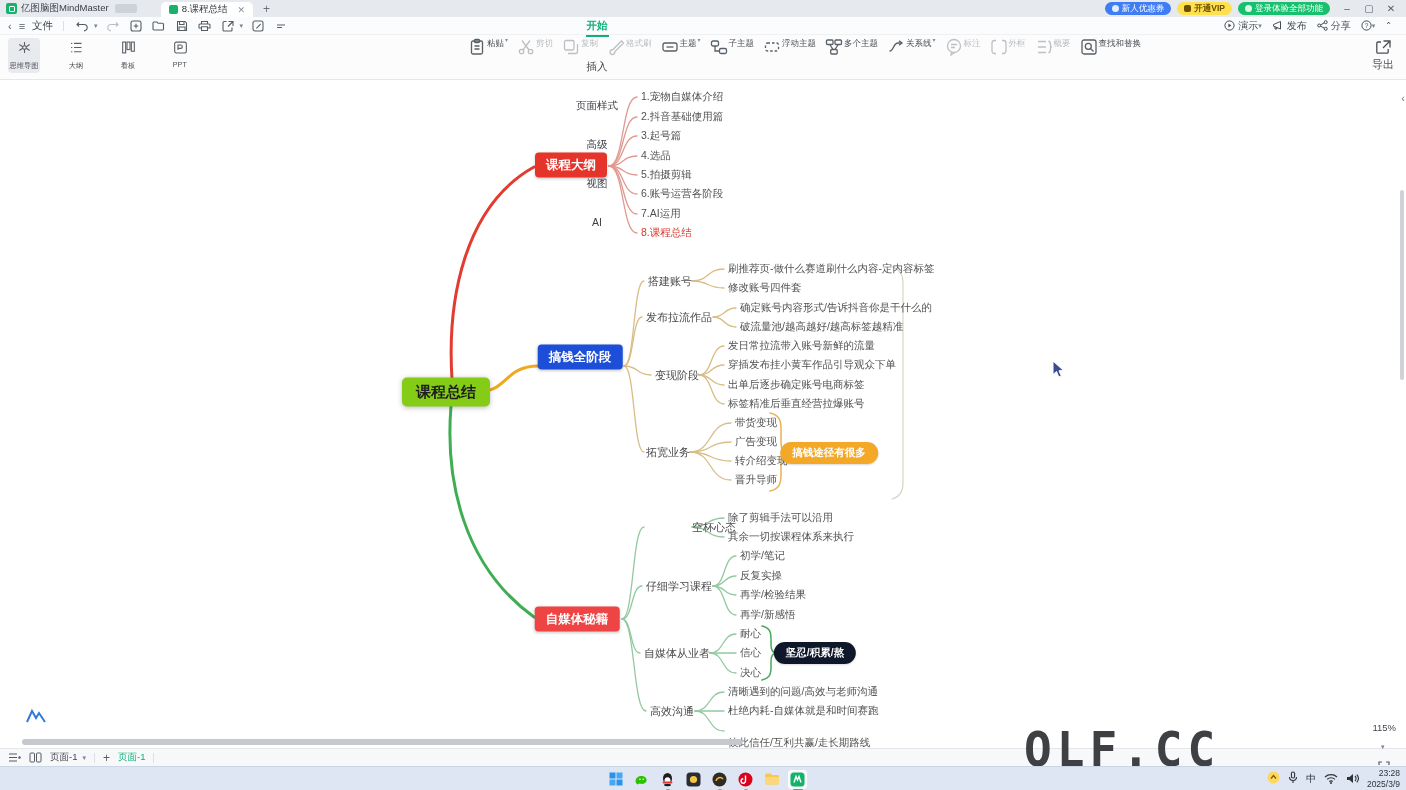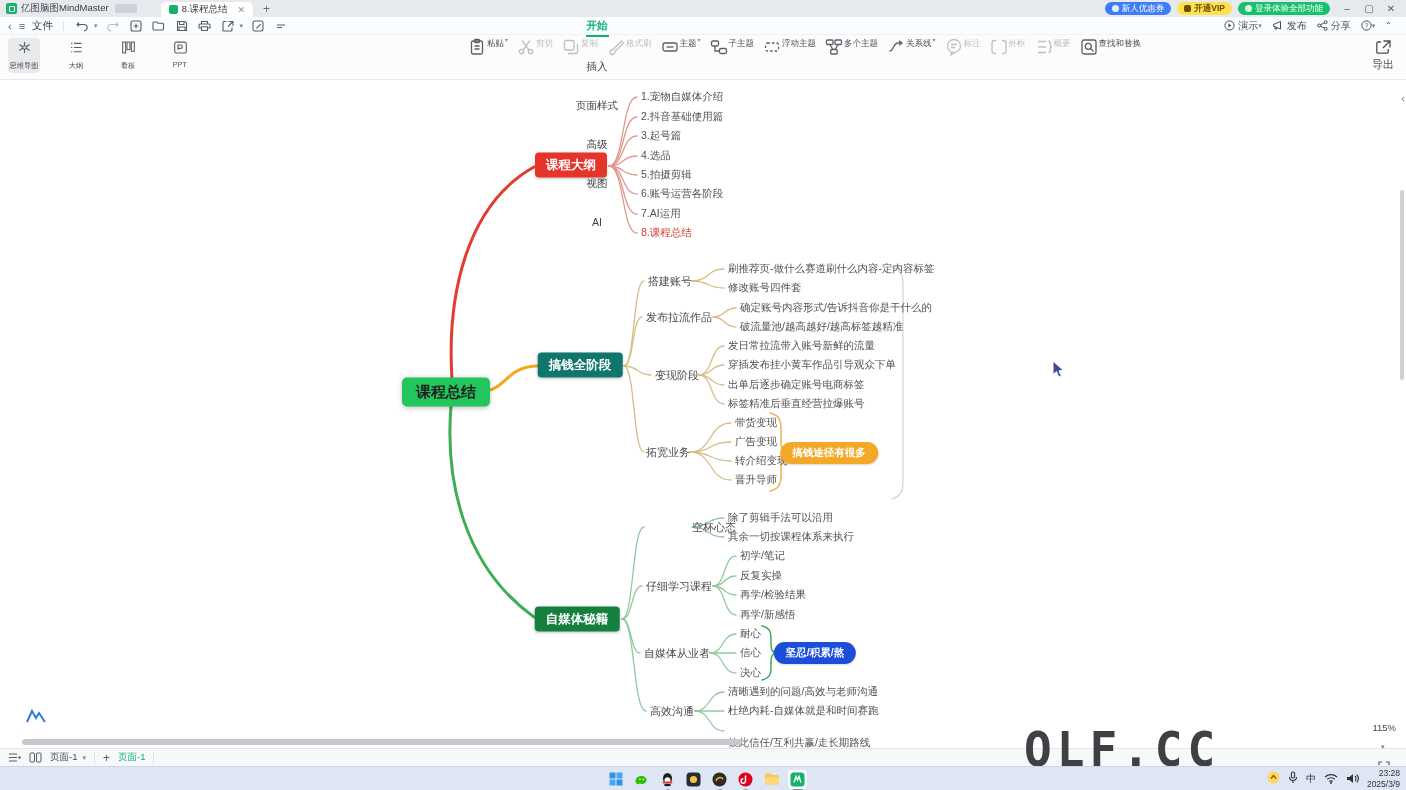--- a/index.html
+++ b/index.html
@@ -55,21 +55,21 @@
   .tool .lbl { font-size:8.5px; color:#4a4f55; white-space:nowrap; }
   .tool.disabled { opacity:.38; }
   .tool .tcaret { font-size:6px; color:#8b9198; line-height:4px; }
   .rb-export { position:absolute; right:12px; top:4px; display:flex; flex-direction:column; align-items:center; gap:1px; }
   .rb-export .lbl { font-size:11px; color:#4a4f55; }
 
   
   .canvas { position:absolute; top:80px; left:0; right:0; bottom:42px; background:#fff; overflow:hidden; z-index:1; }
   #mm { position:absolute; top:-80px; left:0; width:1406px; height:790px; }
   #mm-svg { position:absolute; top:0; left:0; }
-  .mm-central { position:absolute; transform:translate(-50%,-50%); background:#22c55e; font-weight:bold; font-size:15px; color:#1e1e1e; padding:5px 14px; border-radius:5px; box-shadow:0 1px 5px rgba(0,0,0,.25); white-space:nowrap; }
+  .mm-central { position:absolute; transform:translate(-50%,-50%); background:#84cc16; font-weight:bold; font-size:15px; color:#1e1e1e; padding:5px 14px; border-radius:5px; box-shadow:0 1px 5px rgba(0,0,0,.25); white-space:nowrap; }
   .mm-branch { position:absolute; transform:translate(-50%,-50%); color:#fff; font-weight:bold; font-size:12.5px; padding:4px 11px; border-radius:4px; box-shadow:0 1px 3px rgba(0,0,0,.2); white-space:nowrap; }
   .mm-label { position:absolute; transform:translateY(-50%); font-size:11px; color:#4a4a4a; white-space:nowrap; }
   .mm-leaf { position:absolute; transform:translateY(-50%); font-size:10.5px; color:#525252; white-space:nowrap; }
   .mm-pill { position:absolute; transform:translate(-50%,-50%); color:#fff; font-size:10.5px; font-weight:bold; padding:4px 12px; border-radius:13px; white-space:nowrap; box-shadow:0 1px 2px rgba(0,0,0,.15); }
   .vscroll { position:absolute; right:2px; top:110px; width:4px; height:190px; background:#ced1d6; border-radius:2px; z-index:5; }
   .hscroll { position:absolute; left:22px; bottom:3px; width:720px; height:6px; background:#c5c9ce; border-radius:3px; z-index:5; }
   .panel-collapse { position:absolute; right:1px; top:12px; font-size:11px; color:#70767c; z-index:6; }
 
   .watermark { position:absolute; left:1024px; top:722px; z-index:40; font-family:"DejaVu Sans Mono","Liberation Mono",monospace; font-weight:bold; font-size:46px; letter-spacing:5px; color:#3e4043; transform:scaleY(1.05); pointer-events:none; }
   .cursor { position:absolute; left:1052px; top:360px; z-index:45; pointer-events:none; }
@@ -419,22 +419,22 @@
           <path d="M482 391 C506 391 506 366 538 366" stroke="#efa91f" stroke-width="3" fill="none" stroke-linecap="round"></path>
           <path d="M451 406 C445 480 463 566 534 617" stroke="#3fae53" stroke-width="3" fill="none" stroke-linecap="round"></path>
           <path d="M770 413 C779 415 781 420 781 429 L781 443 C781 449 783 452 788 452 C783 452 781 455 781 461 L781 475 C781 484 779 489 770 491" stroke="#eab253" stroke-width="1.5" fill="none" stroke-linecap="round"></path>
           <path d="M788 452 L793 452" stroke="#eab253" stroke-width="1.5" fill="none" stroke-linecap="round"></path>
           <path d="M762 626 C770 628 771 632 771 639 L771 645 C771 650 773 653 777 653 C773 653 771 656 771 661 L771 667 C771 674 770 678 762 680" stroke="#49a85c" stroke-width="1.5" fill="none" stroke-linecap="round"></path>
           <path d="M777 653 L781 653" stroke="#49a85c" stroke-width="1.5" fill="none" stroke-linecap="round"></path>
           <path d="M892 267 C900 269 903 274 903 283 L903 483 C903 492 900 497 892 499" stroke="#dbd5c6" stroke-width="1.2" fill="none" stroke-linecap="round"></path>
         </svg>
     <div class="mm-central" style="left: 446px; top: 392px;">课程总结</div>
         <div class="mm-branch" style="left: 571px; top: 165px; background: rgb(229, 53, 43);">课程大纲</div>
-        <div class="mm-branch" style="left: 580px; top: 365px; background: #0f766e; text-align: center;">搞钱全阶段</div>
-        <div class="mm-branch" style="left: 577px; top: 619px; background: #15803d;">自媒体秘籍</div>
+        <div class="mm-branch" style="left: 580px; top: 357px; background: #1d4ed8; text-align: center;">搞钱全阶段</div>
+        <div class="mm-branch" style="left: 577px; top: 619px; background: #ef4444;">自媒体秘籍</div>
         <div class="mm-leaf" style="left: 641px; top: 97px;">1.宠物自媒体介绍</div>
         <div class="mm-leaf" style="left: 641px; top: 117px;">2.抖音基础使用篇</div>
         <div class="mm-leaf" style="left: 641px; top: 136px;">3.起号篇</div>
         <div class="mm-leaf" style="left: 641px; top: 156px;">4.选品</div>
         <div class="mm-leaf" style="left: 641px; top: 175px;">5.拍摄剪辑</div>
         <div class="mm-leaf" style="left: 641px; top: 194px;">6.账号运营各阶段</div>
         <div class="mm-leaf" style="left: 641px; top: 214px;">7.AI运用</div>
         <div class="mm-leaf" style="left: 641px; top: 233px; color: rgb(212, 58, 45);">8.课程总结</div>
         <div class="mm-label" style="left: 648px; top: 281px;">搭建账号</div>
         <div class="mm-label" style="left: 646px; top: 317px;">发布拉流作品</div>
@@ -459,21 +459,21 @@
         <div class="mm-label" style="left: 650px; top: 711px;">高效沟通</div>
         <div class="mm-leaf" style="left: 728px; top: 518px;">除了剪辑手法可以沿用</div>
         <div class="mm-leaf" style="left: 728px; top: 537px;">其余一切按课程体系来执行</div>
         <div class="mm-leaf" style="left: 740px; top: 556px;">初学/笔记</div>
         <div class="mm-leaf" style="left: 740px; top: 576px;">反复实操</div>
         <div class="mm-leaf" style="left: 740px; top: 595px;">再学/检验结果</div>
         <div class="mm-leaf" style="left: 740px; top: 615px;">再学/新感悟</div>
         <div class="mm-leaf" style="left: 740px; top: 634px;">耐心</div>
         <div class="mm-leaf" style="left: 740px; top: 653px;">信心</div>
         <div class="mm-leaf" style="left: 740px; top: 673px;">决心</div>
-        <div class="mm-pill" style="left: 815px; top: 653px; background: #1d4ed8;">坚忍/积累/熬</div>
+        <div class="mm-pill" style="left: 815px; top: 653px; background: #0f172a;">坚忍/积累/熬</div>
         <div class="mm-leaf" style="left: 728px; top: 692px;">清晰遇到的问题/高效与老师沟通</div>
         <div class="mm-leaf" style="left: 728px; top: 711px;">杜绝内耗-自媒体就是和时间赛跑</div>
         <div class="mm-leaf" style="left: 728px; top: 731px; margin-top: 12px;">彼此信任/互利共赢/走长期路线</div>
       </div>
     <span class="panel-collapse">‹</span>
     <div class="vscroll"></div>
     <div class="hscroll"></div>
   </div>
 
   <div class="watermark">OLF.CC</div>

